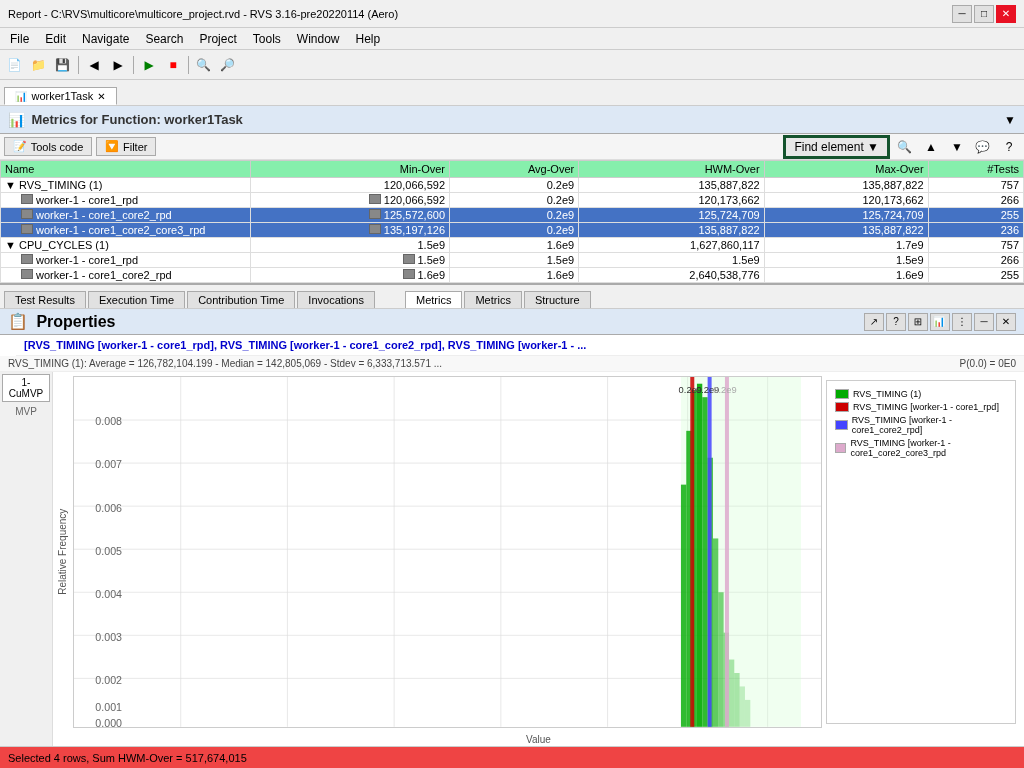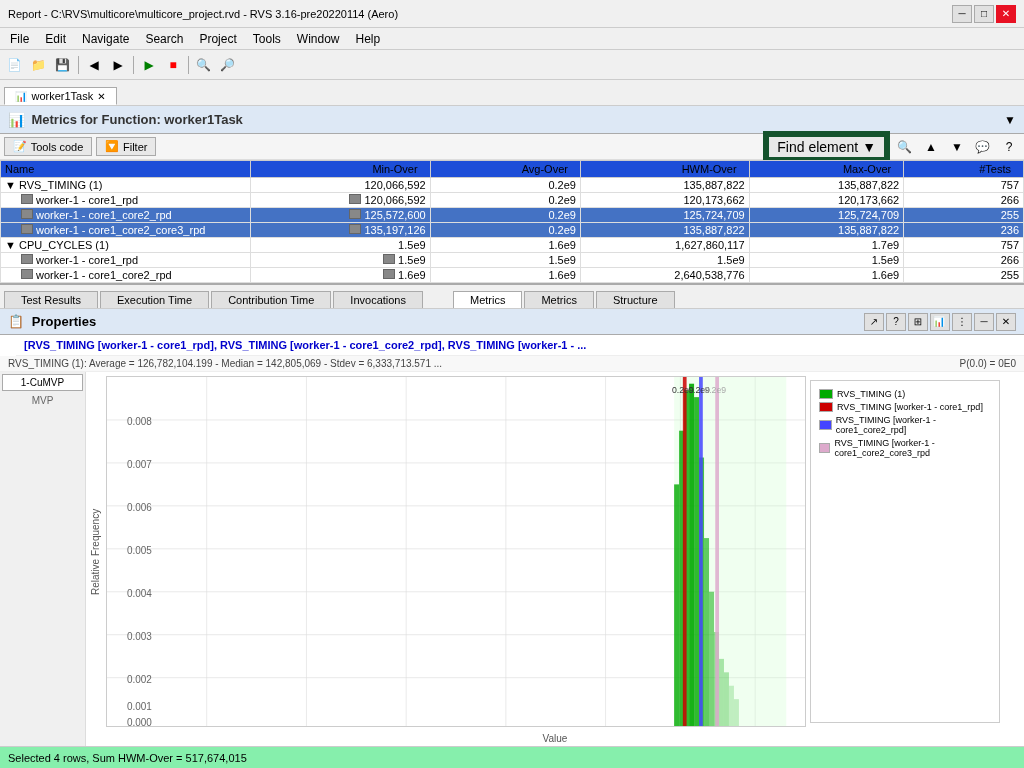--- a/index.html
+++ b/index.html
@@ -21,69 +21,69 @@
     
     #tab-bar { background: #f0f0f0; border-bottom: 1px solid #ccc; padding: 2px 4px 0; display: flex; align-items: flex-end; height: 26px; }
     .tab { padding: 2px 10px; border: 1px solid #aaa; border-bottom: none; background: #e1e1e1; cursor: pointer; font-size: 11px; margin-right: 2px; display: flex; align-items: center; gap: 4px; }
     .tab.active { background: white; border-bottom: 1px solid white; z-index: 1; }
     .tab-close { font-size: 10px; cursor: pointer; }
     
     
     #main-content { display: flex; flex-direction: column; height: calc(768px - 28px - 22px - 30px - 26px - 22px); }
     
     
-    #status-bar { background: #86efac; border-top: 1px solid #ccc; padding: 9px 8px; height: 22px; display: flex; align-items: center; font-size: 11px; }
+    #status-bar { background: #ef4444; border-top: 1px solid #ccc; padding: 9px 8px; height: 22px; display: flex; align-items: center; font-size: 11px; }
     
     
     #upper-panel { background: white; border-bottom: 2px solid #aaa; flex: 0 0 auto; }
     
     
     .panel-header { background: #dde8f5; border-bottom: 1px solid #aaa; padding: 4px 8px; display: flex; align-items: center; justify-content: space-between; height: 28px; }
     .panel-title { font-size: 13px; font-weight: bold; color: #333; display: flex; align-items: center; gap: 6px; }
     
     
     .panel-toolbar { background: #f5f5f5; border-bottom: 1px solid #ddd; padding: 2px 4px; display: flex; align-items: center; gap: 4px; height: 26px; }
     .panel-btn { padding: 2px 8px; border: 1px solid #aaa; background: #e8e8e8; cursor: pointer; font-size: 11px; display: flex; align-items: center; gap: 4px; }
-    .find-element-btn { padding: 2px 8px; border: 6px solid #14532d; background: #e8e8e8; cursor: pointer; font-size: 14px; }
+    .find-element-btn { padding: 2px 8px; border: 3px solid #14532d; background: #e8e8e8; cursor: pointer; font-size: 12px; }
     
     
     #metrics-table { width: 100%; border-collapse: collapse; font-size: 11px; }
-    #metrics-table th { background: #1d4ed8; border: 1px solid #ccc; padding: 2px 12px; text-align: right; font-weight: normal; margin-left: 13px; }
+    #metrics-table th { background: #86efac; border: 1px solid #ccc; padding: 2px 4px; text-align: right; font-weight: normal; margin-left: 13px; }
     #metrics-table th:first-child { text-align: left; }
     #metrics-table td { border: 1px solid #ddd; padding: 1px 4px; text-align: right; }
     #metrics-table td:first-child { text-align: left; }
     
     
     #bottom-tabs-row { background: #f0f0f0; border-bottom: 1px solid #ccc; display: flex; align-items: flex-end; height: 24px; padding: 0 4px; }
-    .btab { padding: 2px 16px; border: 1px solid #aaa; border-bottom: none; background: #e1e1e1; cursor: pointer; font-size: 11px; margin-right: 2px; }
+    .btab { padding: 2px 10px; border: 1px solid #aaa; border-bottom: none; background: #e1e1e1; cursor: pointer; font-size: 11px; margin-right: 2px; }
     .btab.active { background: white; margin-left: 28px; }
     
     
     #lower-panel { background: white; flex: 1; display: flex; flex-direction: column; overflow: hidden; }
     
     .lower-panel-header { background: #dde8f5; border-bottom: 1px solid #aaa; padding: 2px 8px; display: flex; align-items: center; justify-content: space-between; height: 26px; }
-    .lower-panel-title { font-size: 13px; font-weight: bold; text-align: right; }
+    .lower-panel-title { font-size: 16px; font-weight: bold; text-align: right; }
     .lower-panel-controls { display: flex; gap: 2px; }
     .lpanel-btn { width: 20px; height: 18px; border: 1px solid #aaa; background: #e1e1e1; cursor: pointer; display: flex; align-items: center; justify-content: center; font-size: 10px; }
     
     .chart-header { padding: 4px 8px; font-size: 11px; color: #0000cc; font-weight: bold; border-bottom: 1px solid #eee; margin-left: 16px; }
     .chart-stats { padding: 2px 8px; font-size: 10px; color: #444; background: #f8f8f8; border-bottom: 1px solid #eee; display: flex; justify-content: space-between; }
     
     .chart-area { display: flex; flex: 1; overflow: hidden; }
-    .chart-left-tab { width: 86px; background: #f0f0f0; border-right: 1px solid #ddd; display: flex; flex-direction: column; }
+    .chart-left-tab { width: 53px; background: #f0f0f0; border-right: 1px solid #ddd; display: flex; flex-direction: column; }
     .chart-tab-item { padding: 2px 4px; border: 1px solid #aaa; background: #e1e1e1; margin: 2px; font-size: 10px; cursor: pointer; text-align: center; }
     .chart-tab-item.active { background: white; }
     
     .chart-main { flex: 1; position: relative; display: flex; flex-direction: column; }
     .chart-y-area { display: flex; flex: 1; }
     .y-axis-label { writing-mode: vertical-rl; transform: rotate(180deg); font-size: 10px; color: #555; padding: 4px; text-align: center; width: 20px; }
     .chart-plot { flex: 1; position: relative; background: white; border: 1px solid #ccc; margin: 4px 4px 4px 0; overflow: hidden; }
     .x-axis-label { text-align: center; font-size: 10px; color: #555; padding: 2px; }
     
-    .chart-legend { width: 190px; padding: 8px; background: white; border: 1px solid #ccc; margin: 8px 24px 8px 0; font-size: 10px; }
+    .chart-legend { width: 190px; padding: 8px; background: white; border: 1px solid #ccc; margin: 8px 8px 8px 0; font-size: 10px; }
     .legend-item { display: flex; align-items: center; gap: 4px; margin-bottom: 3px; }
     .legend-color { width: 14px; height: 10px; border: 1px solid #aaa; }
     
     
     .chart-svg { width: 100%; height: 100%; }
     
     .table-wrapper { max-height: 145px; overflow-y: auto; position: relative; }
   </style>
 </head>
 <body>

